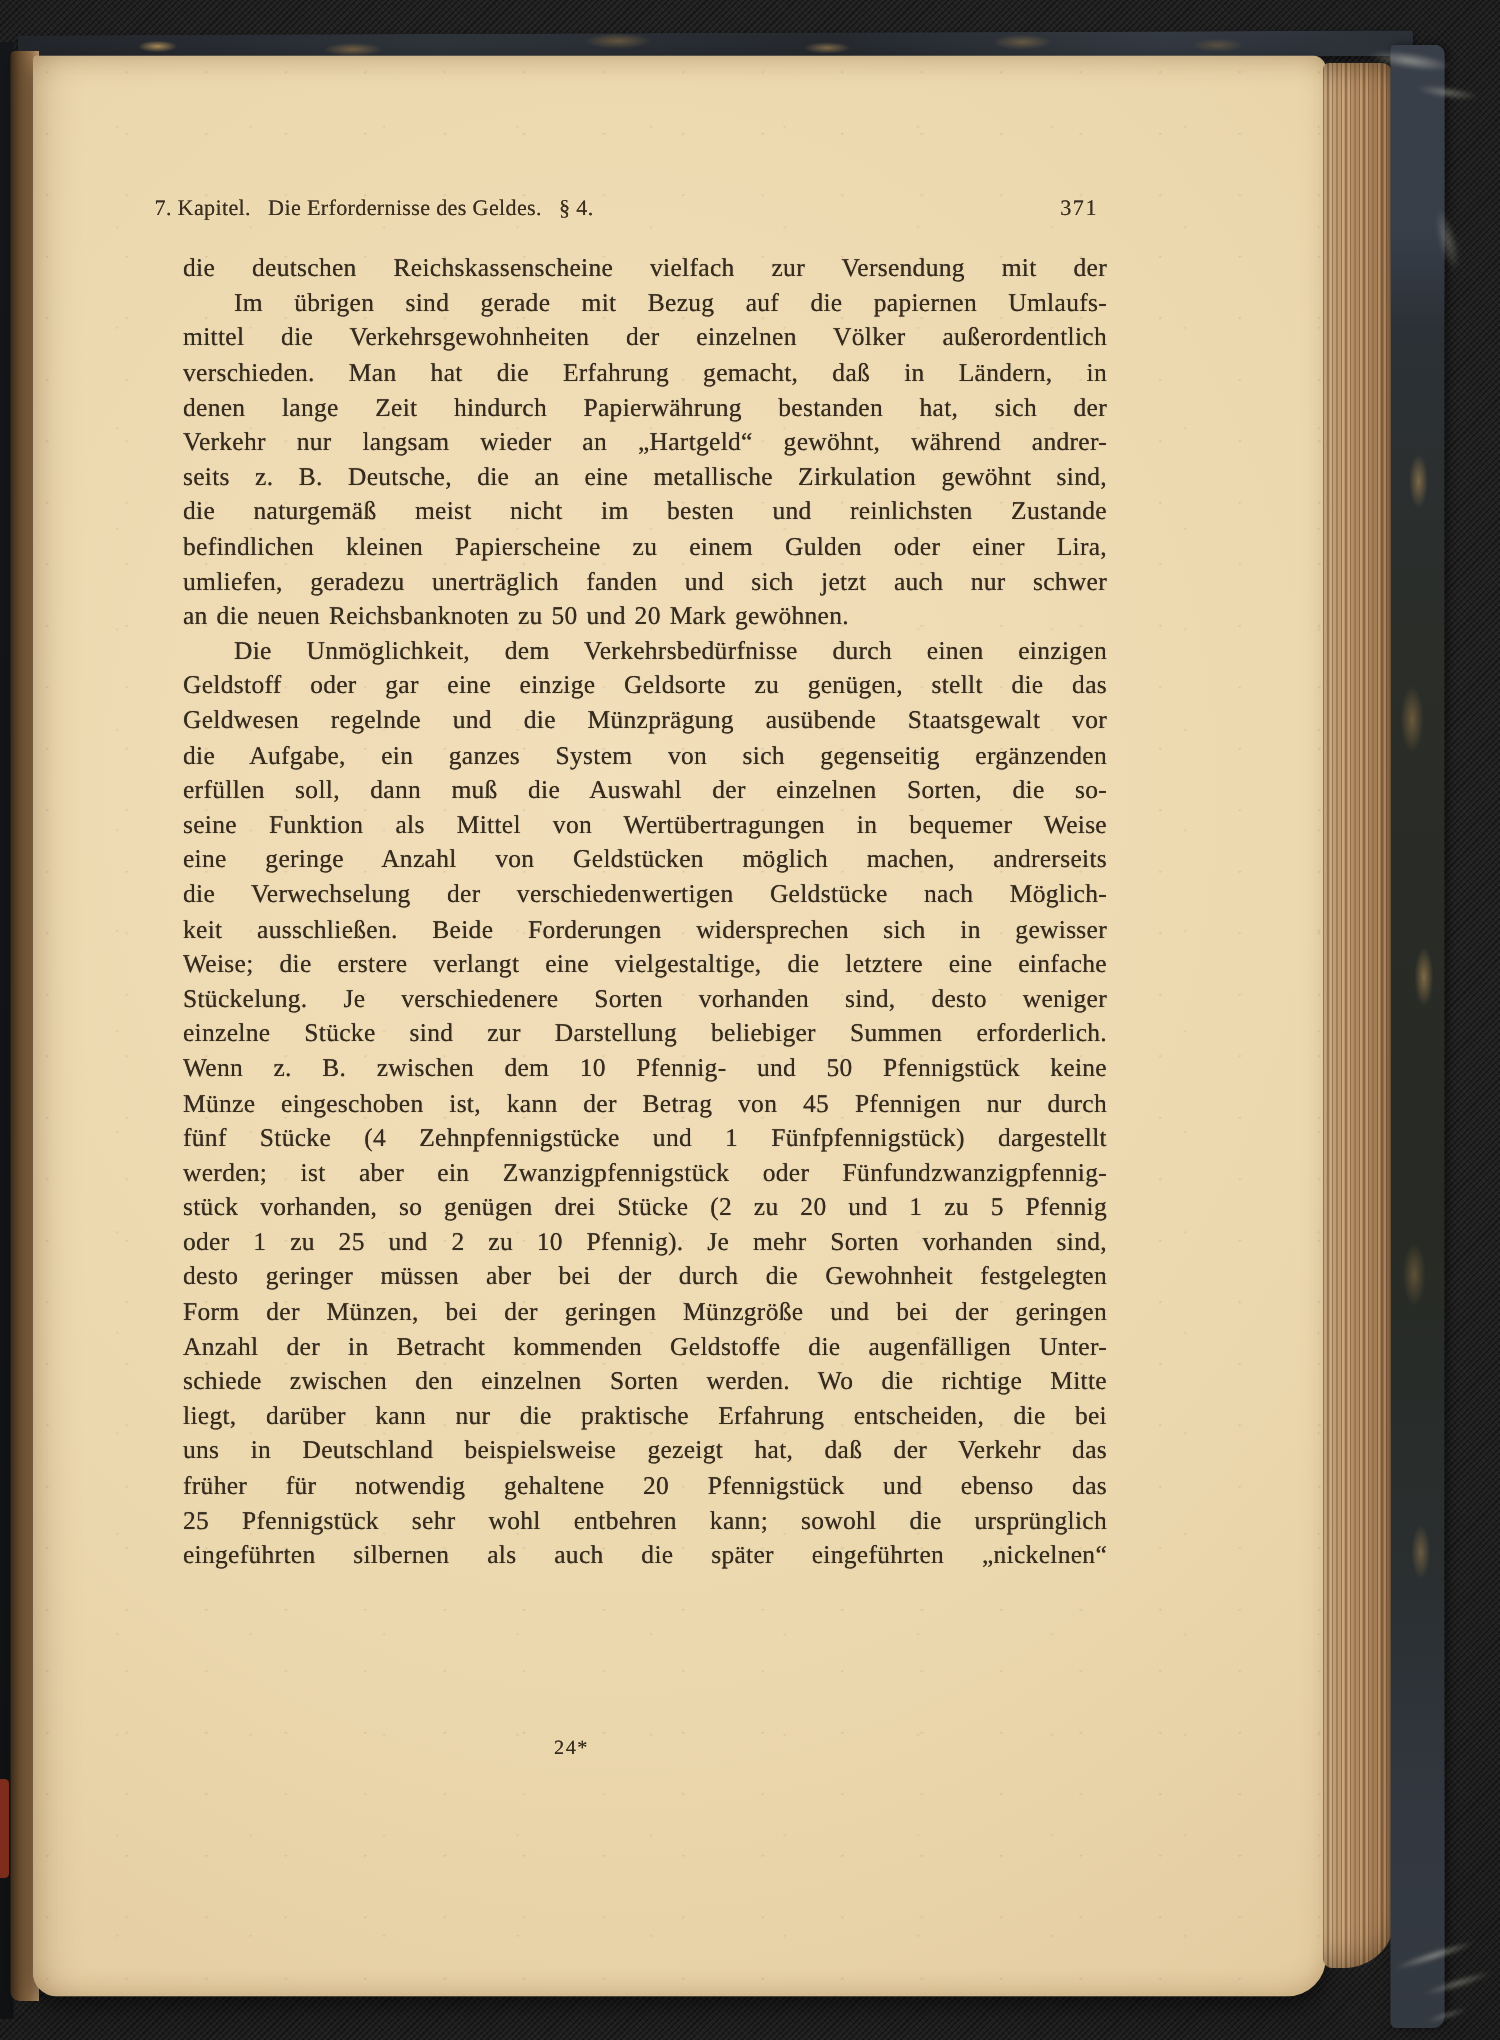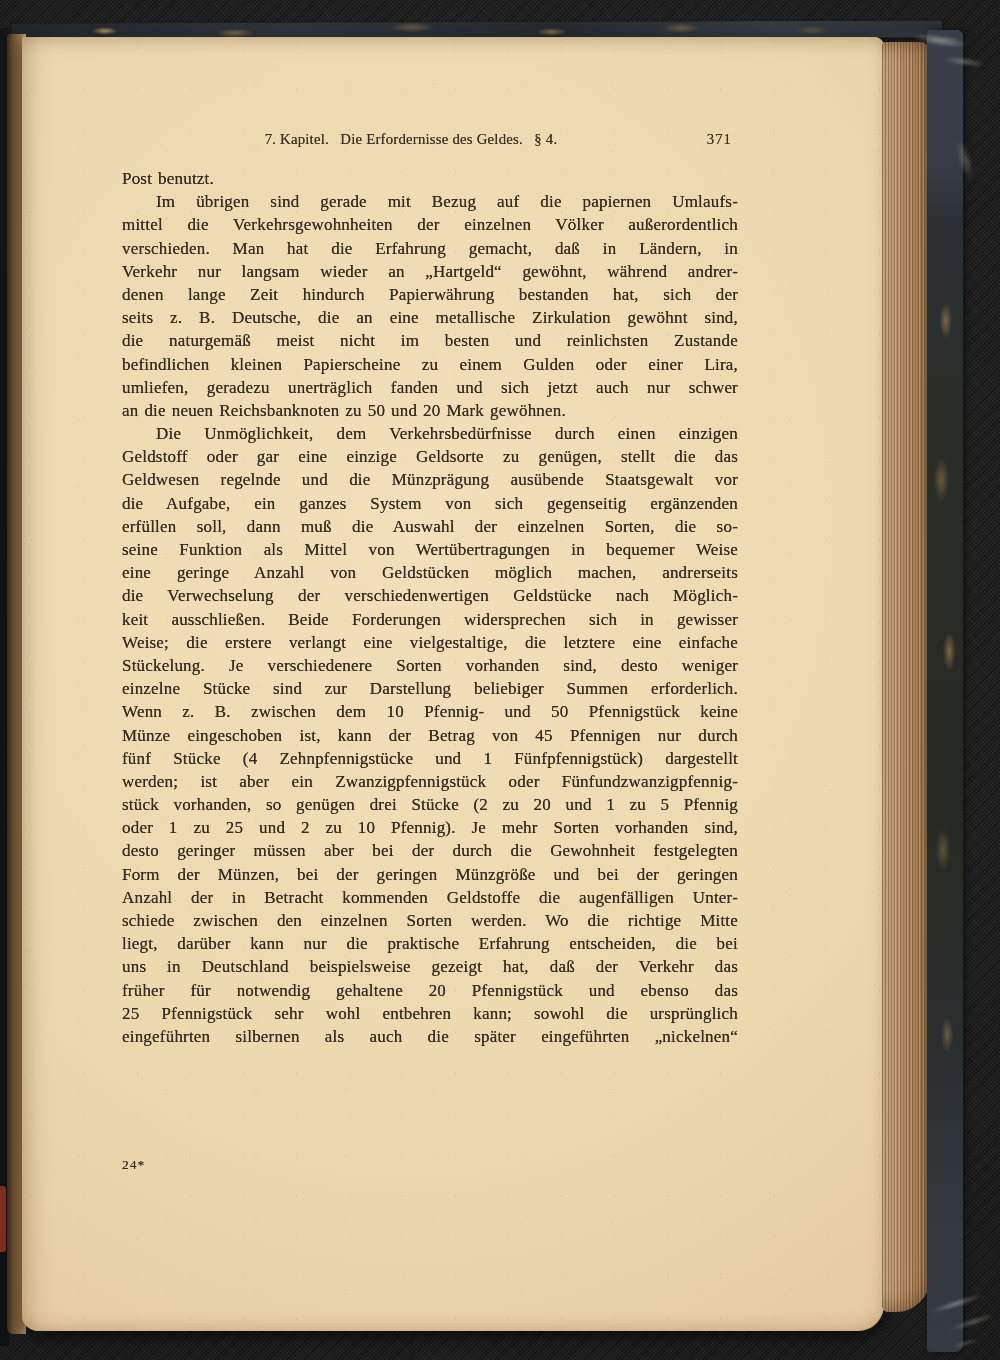--- a/index.html
+++ b/index.html
@@ -99,39 +99,39 @@
     background:
       radial-gradient(40px 5px at 45% 35%, rgba(220,215,200,.45), transparent 70%),
       radial-gradient(34px 5px at 55% 60%, rgba(205,200,188,.38), transparent 70%),
       radial-gradient(20px 4px at 40% 80%, rgba(205,200,188,.3), transparent 70%);
   }
   .red-sliver{position:absolute;left:0;top:1186px;width:6px;height:66px;background:#7e2c1b;border-radius:0 3px 3px 0;}
 
   
   .header{
     position:absolute;left:122px;top:131px;width:616px;height:20px;
-    font-size:14.8px;letter-spacing:.2px;color:#3b2f21;text-align:center;
+    font-size:14.8px;letter-spacing:.2px;color:#3b2f21;text-align:left;
     text-shadow:0 0 .4px rgba(59,47,33,.8);
   }
   .header .h-center{position:relative;left:-19px;white-space:pre;}
   .header .h-num{position:absolute;right:6px;top:0;letter-spacing:1px;}
   .lines{
     position:absolute;left:122px;top:167px;width:616px;
     color:#352b1e;font-size:17px;letter-spacing:.2px;word-spacing:1.5px;
     text-shadow:0 0 .45px rgba(53,43,30,.85);
   }
   .line{
     height:23.19px;line-height:23.19px;white-space:normal;
     text-align:justify;text-align-last:justify;
   }
   .line.pl{text-align-last:left;}
   .line.in{text-indent:34px;}
   .sig{
     position:absolute;left:122px;top:1157px;width:616px;box-sizing:border-box;
-    text-align:left;padding-right:98px;font-size:13.5px;color:#352b1e;
+    text-align:center;padding-right:98px;font-size:13.5px;color:#352b1e;
     text-shadow:0 0 .4px rgba(53,43,30,.8);letter-spacing:1px;
   }
 </style>
 </head>
 <body>
 
 <div class="backdrop"></div>
 <div class="board-top"></div>
 <div class="cover-left"></div>
 <div class="gutter-left"></div>
@@ -142,26 +142,26 @@
 <div class="scuff tr2"></div>
 <div class="scuff br"></div>
 <div class="red-sliver"></div>
 
 <div class="header">
   <span class="h-center">7. Kapitel.  Die Erfordernisse des Geldes.  § 4.</span>
   <span class="h-num">371</span>
 </div>
 
 <div class="lines">
-    <div class="line pl">Post benutzt.</div>
+    <div class="line">die deutschen Reichskassenscheine vielfach zur Versendung mit der</div>
     <div class="line in">Im übrigen sind gerade mit Bezug auf die papiernen Umlaufs-</div>
     <div class="line">mittel die Verkehrsgewohnheiten der einzelnen Völker außerordentlich</div>
     <div class="line">verschieden. Man hat die Erfahrung gemacht, daß in Ländern, in</div>
+    <div class="line">denen lange Zeit hindurch Papierwährung bestanden hat, sich der</div>
     <div class="line">Verkehr nur langsam wieder an „Hartgeld“ gewöhnt, während andrer-</div>
-    <div class="line">denen lange Zeit hindurch Papierwährung bestanden hat, sich der</div>
     <div class="line">seits z. B. Deutsche, die an eine metallische Zirkulation gewöhnt sind,</div>
     <div class="line">die naturgemäß meist nicht im besten und reinlichsten Zustande</div>
     <div class="line">befindlichen kleinen Papierscheine zu einem Gulden oder einer Lira,</div>
     <div class="line">umliefen, geradezu unerträglich fanden und sich jetzt auch nur schwer</div>
     <div class="line pl">an die neuen Reichsbanknoten zu 50 und 20 Mark gewöhnen.</div>
     <div class="line in">Die Unmöglichkeit, dem Verkehrsbedürfnisse durch einen einzigen</div>
     <div class="line">Geldstoff oder gar eine einzige Geldsorte zu genügen, stellt die das</div>
     <div class="line">Geldwesen regelnde und die Münzprägung ausübende Staatsgewalt vor</div>
     <div class="line">die Aufgabe, ein ganzes System von sich gegenseitig ergänzenden</div>
     <div class="line">erfüllen soll, dann muß die Auswahl der einzelnen Sorten, die so-</div>

